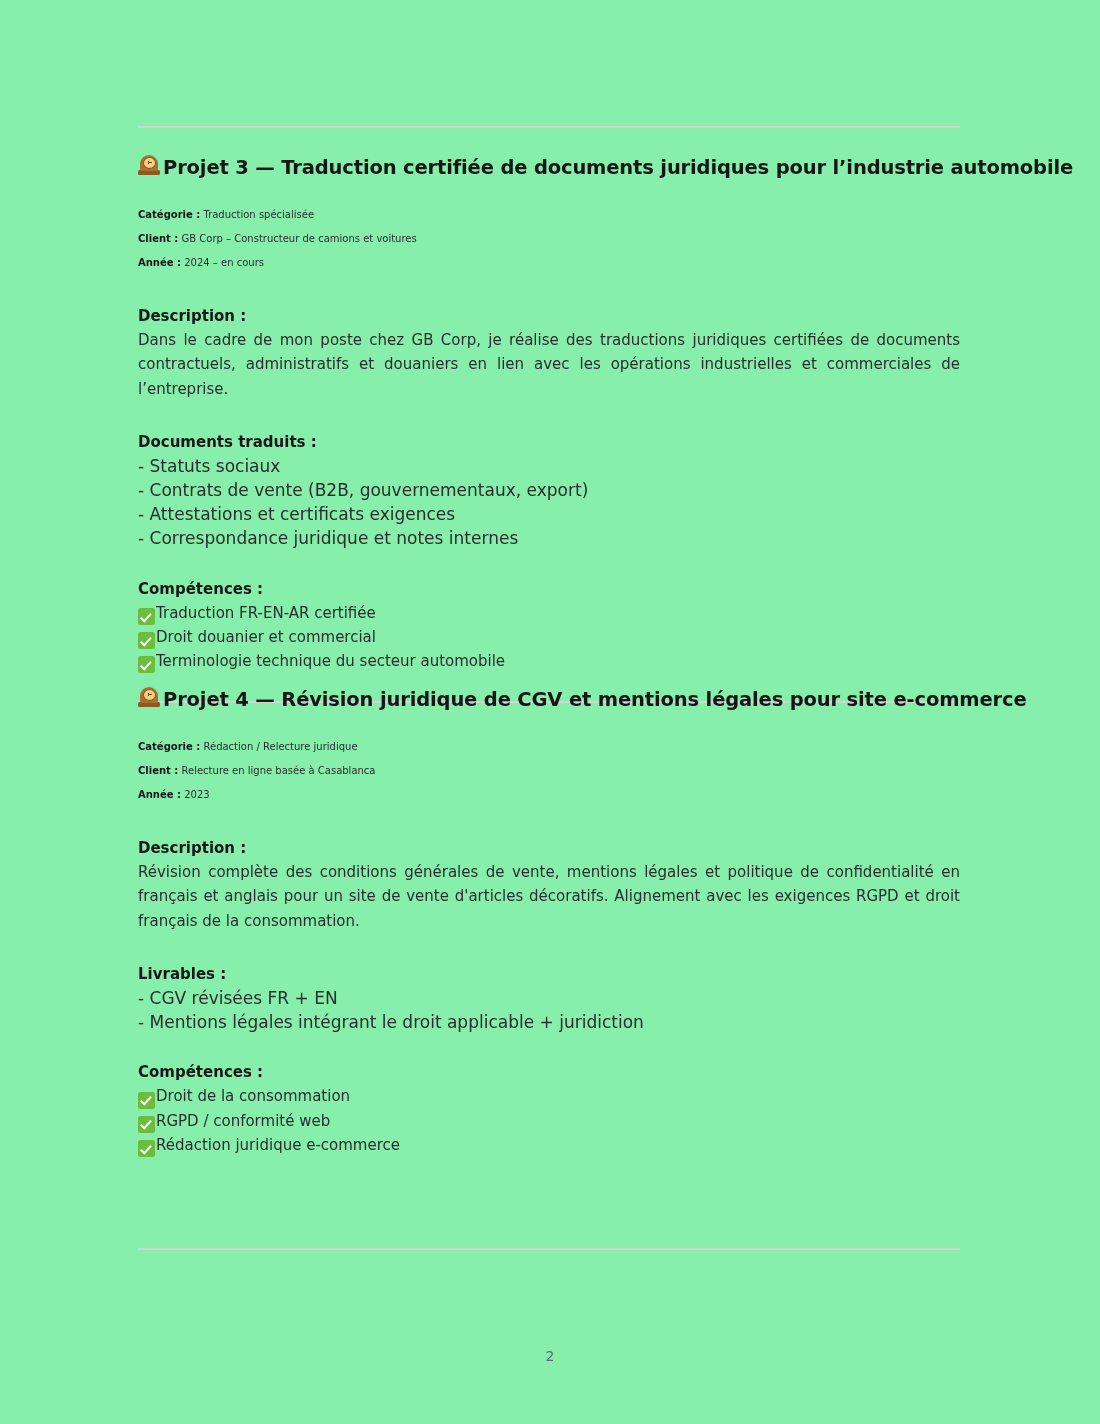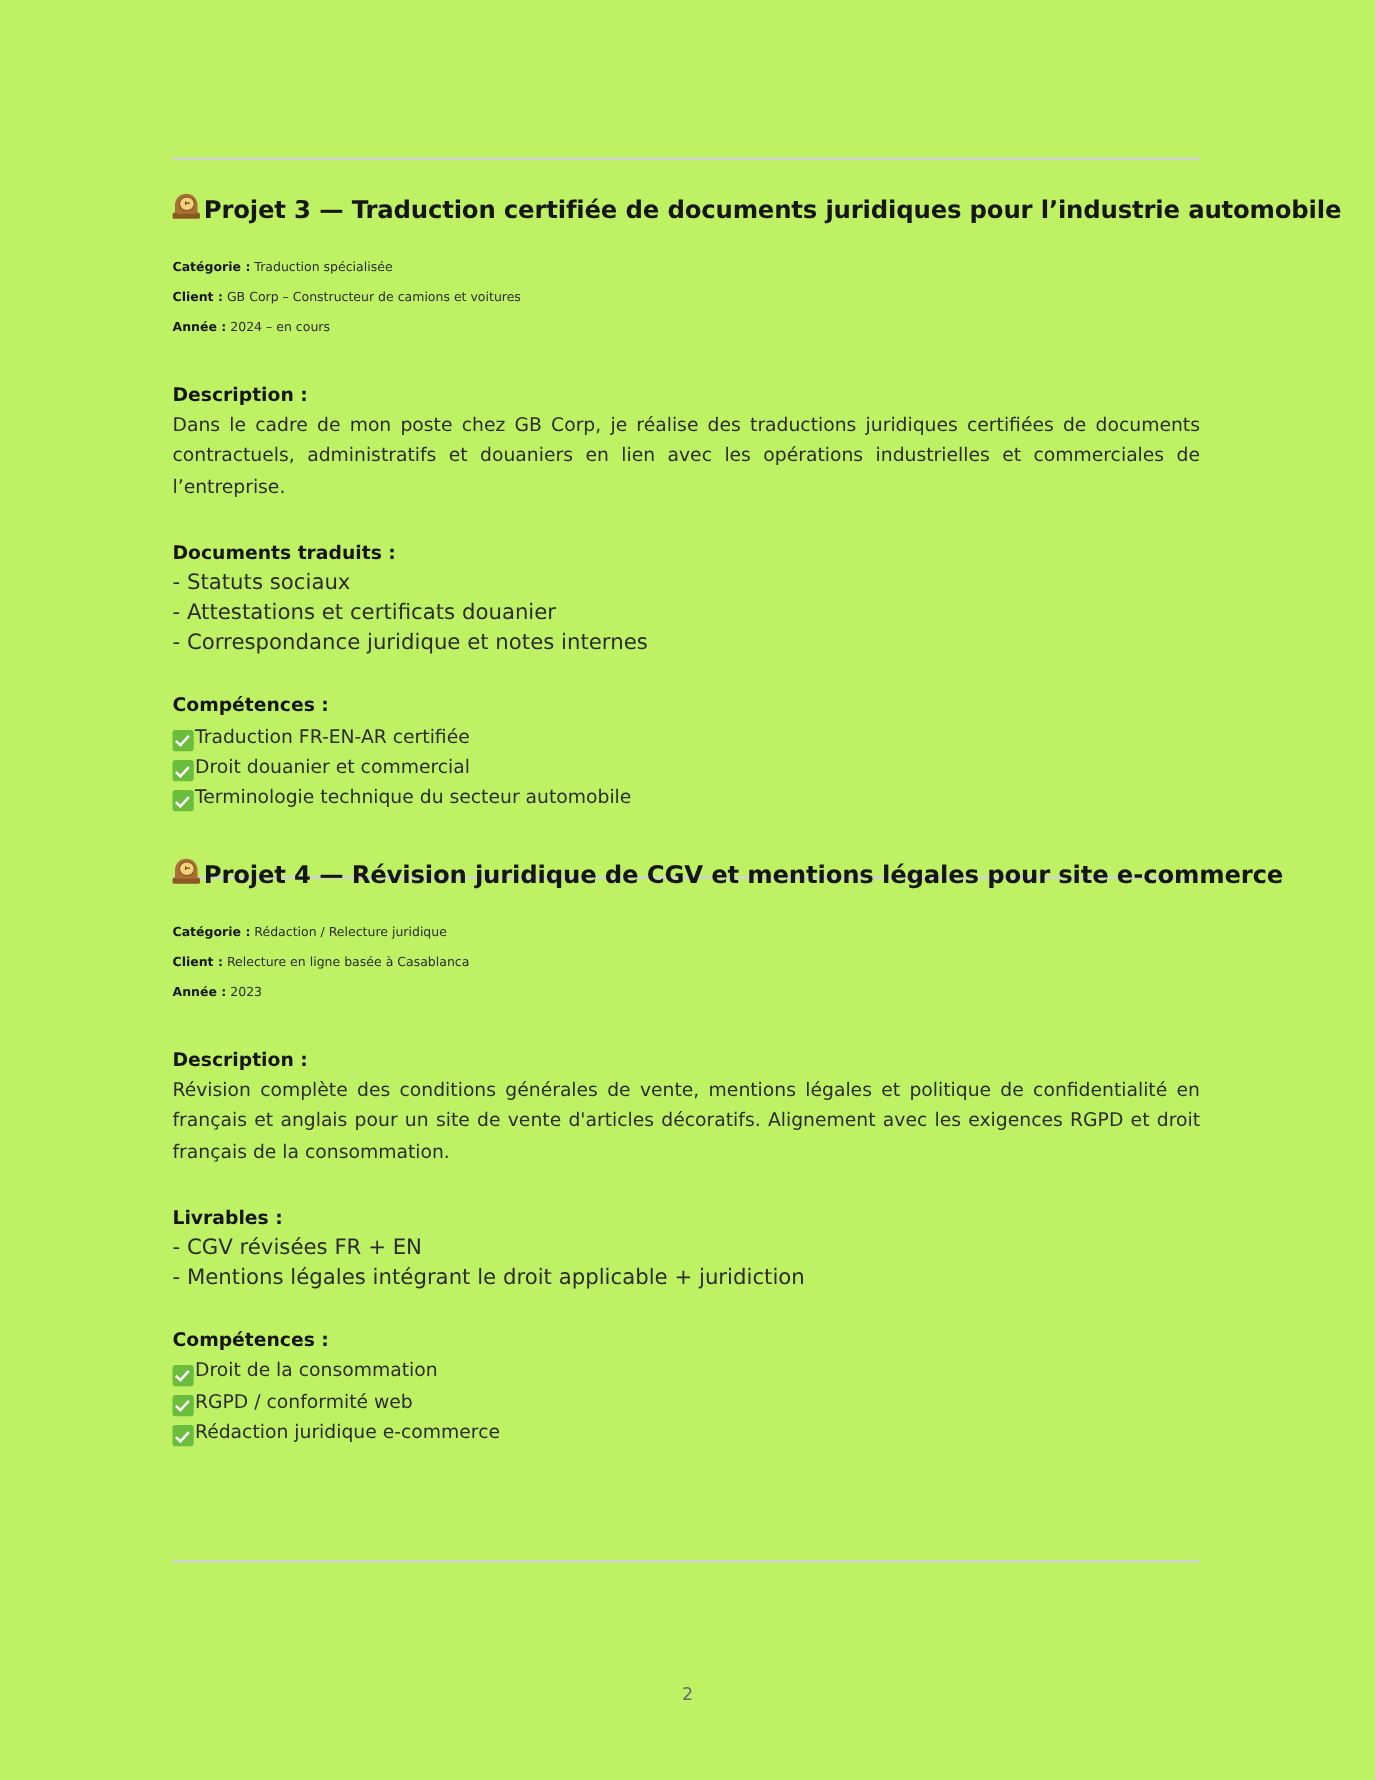--- a/index.html
+++ b/index.html
@@ -16,21 +16,21 @@
     color: #1a1a1a;
     -webkit-font-smoothing: antialiased;
   }
 
   .page {
     position: absolute;
     left: 0;
     top: 0;
     width: 1100px;
     height: 1424px;
-    background: #bef264;
+    background: #86efac;
     overflow: hidden;
   }
 
   
   .rule {
     height: 0;
     border: 0;
     border-top: 2px solid #d4d4d6;
     margin: 0;
     width: 822px;
@@ -209,21 +209,22 @@
 
     <div class="section-block">
       <p class="section-heading">Description :</p>
       <p class="body-paragraph">Dans le cadre de mon poste chez GB Corp, je réalise des traductions juridiques certifiées de documents contractuels, administratifs et douaniers en lien avec les opérations industrielles et commerciales de l’entreprise.</p>
     </div>
 
     <div class="section-block">
       <p class="section-heading">Documents traduits :</p>
       <ul class="dash-list">
         <li>- Statuts sociaux</li>
-        <li>- Attestations et certificats douanier</li>
+        <li>- Contrats de vente (B2B, gouvernementaux, export)</li>
+        <li>- Attestations et certificats exigences</li>
         <li>- Correspondance juridique et notes internes</li>
       </ul>
     </div>
 
     <div class="section-block tight">
       <p class="section-heading">Compétences :</p>
       <ul class="check-list">
         <li>
           <span class="check-icon"></span>
           <span>Traduction FR-EN-AR certifiée</span>

